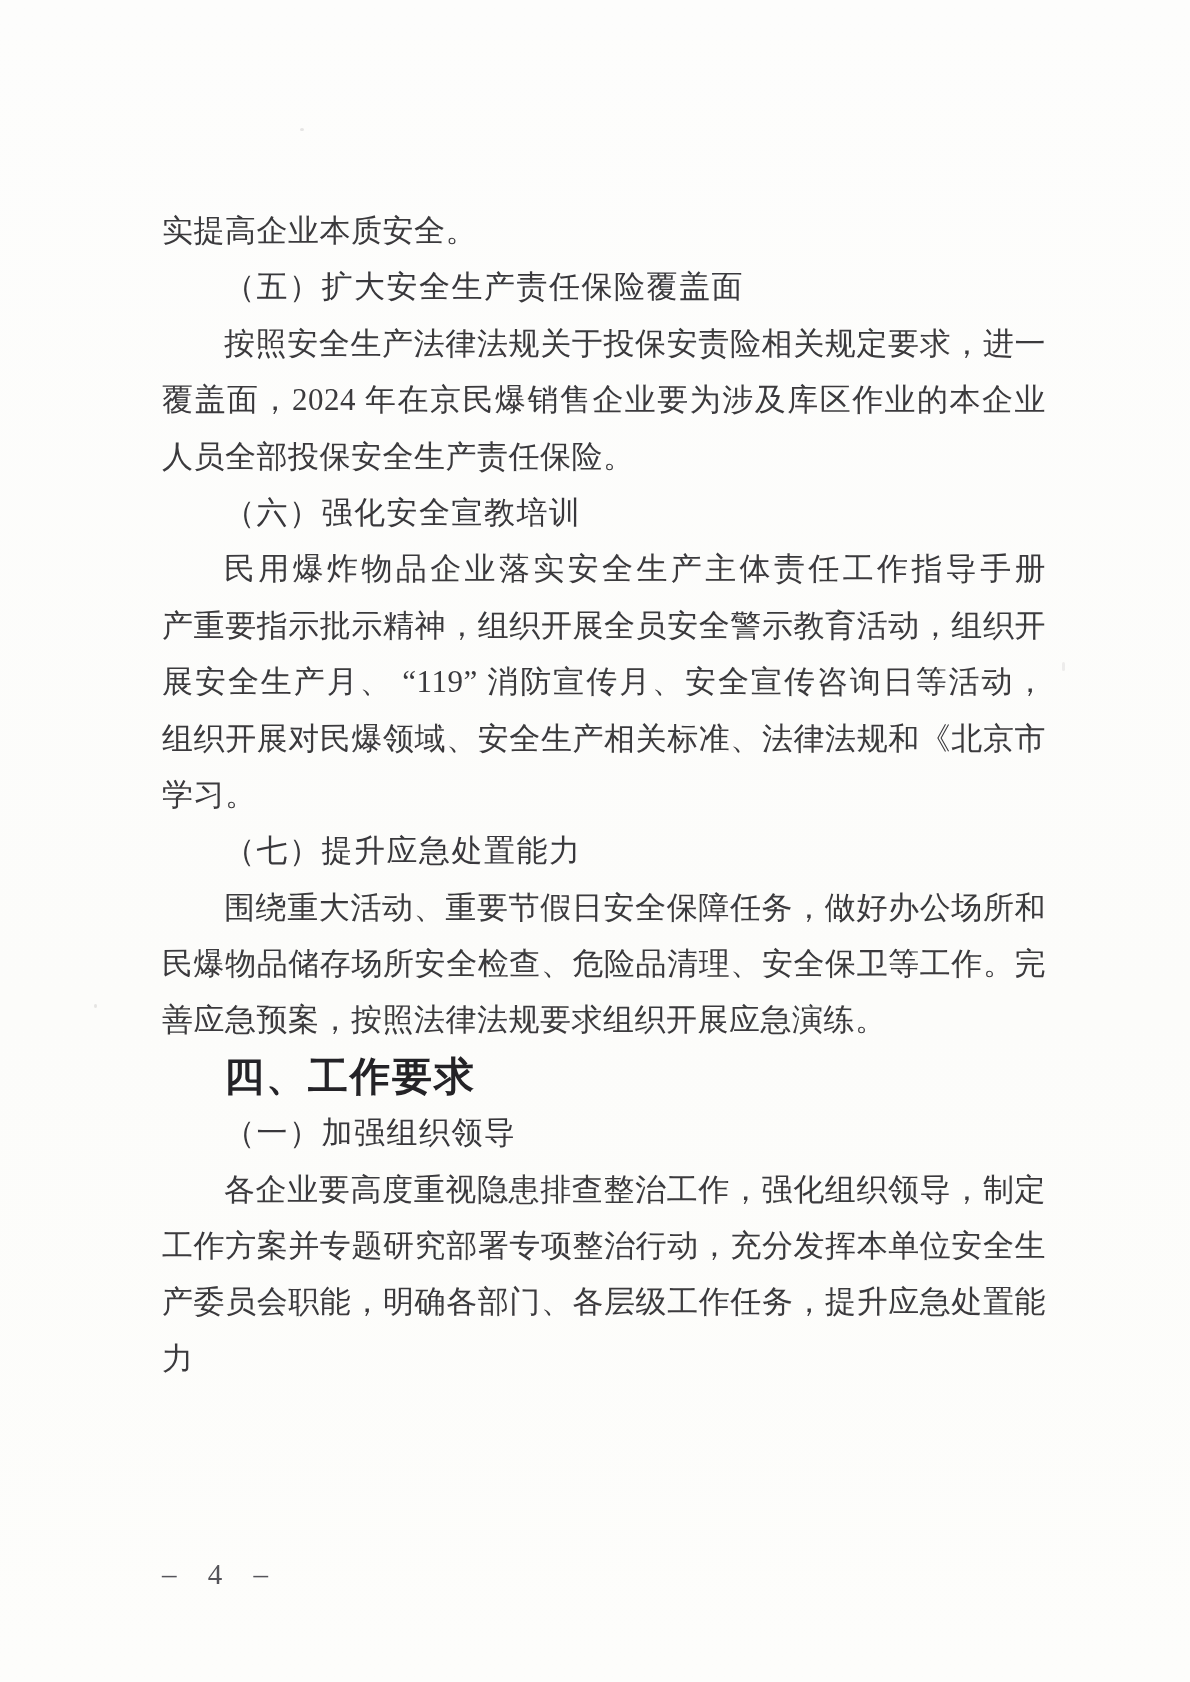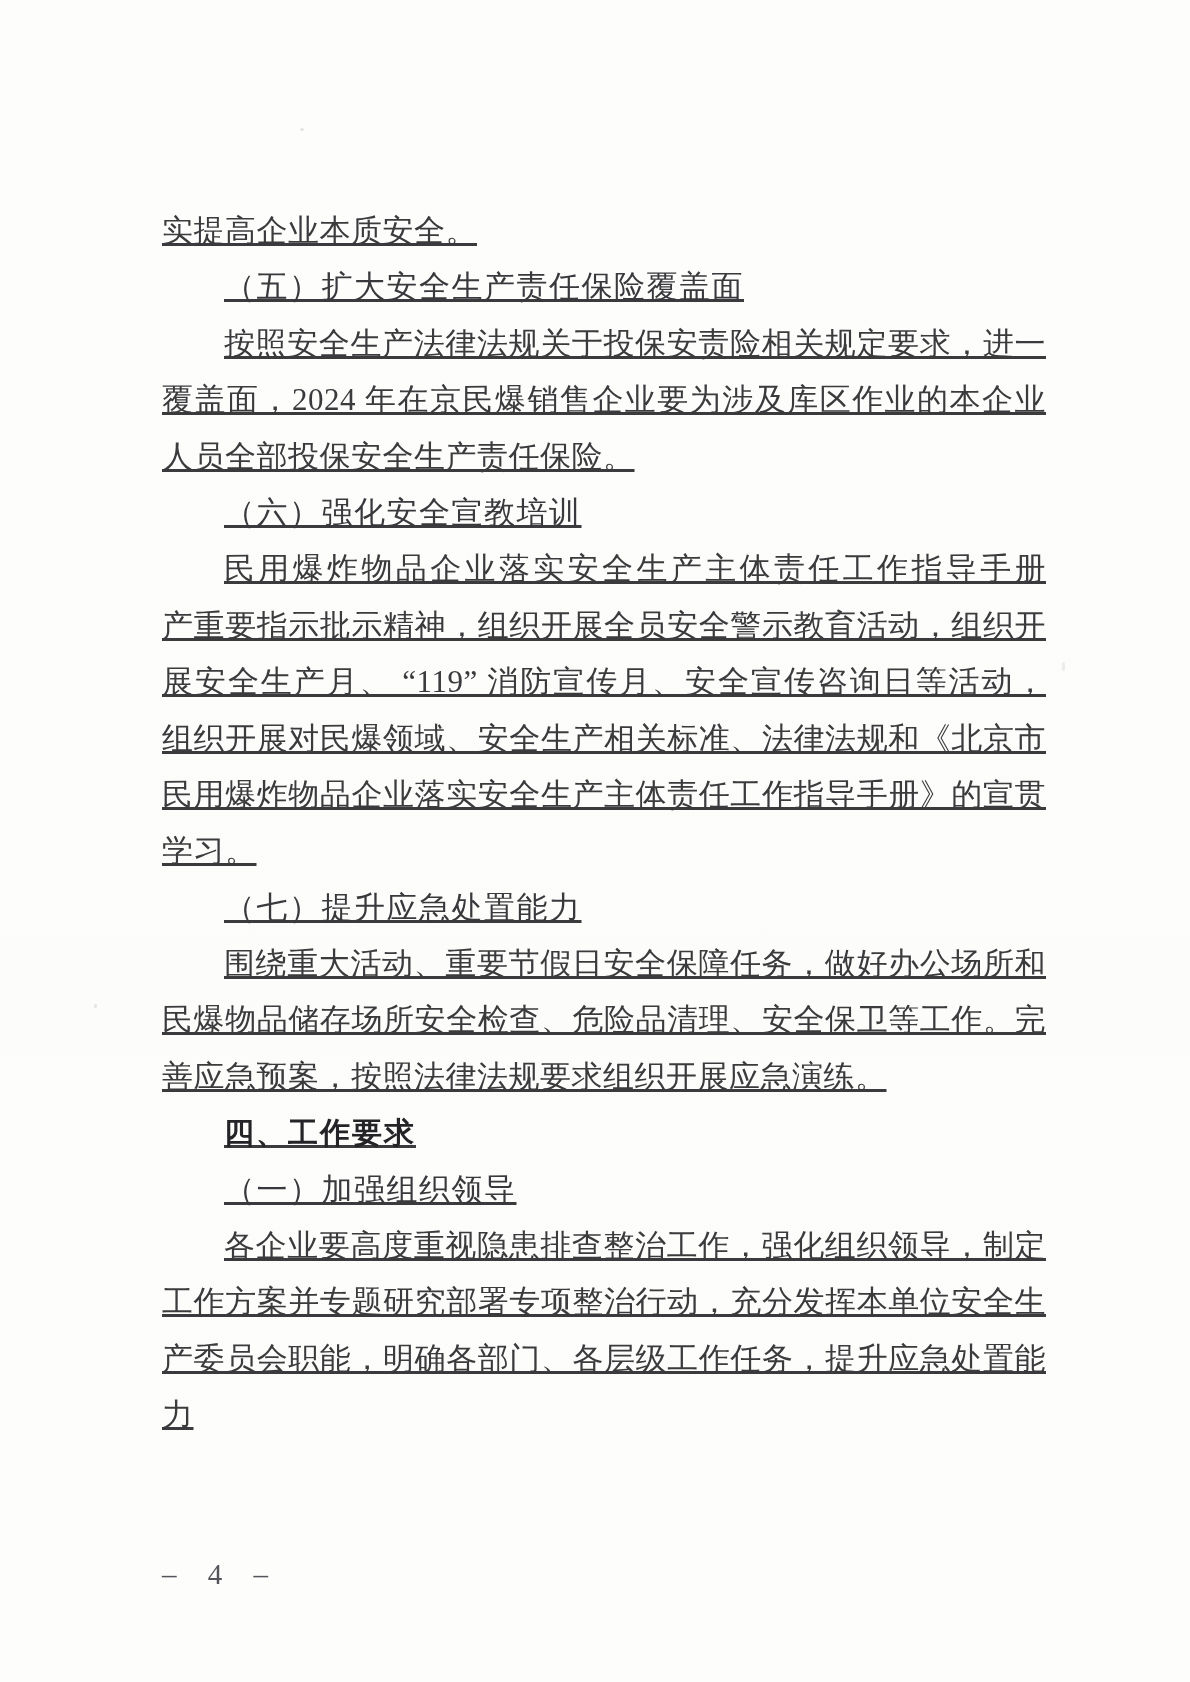--- a/index.html
+++ b/index.html
@@ -17,42 +17,41 @@
     inset: 0;
     background: linear-gradient(180deg, #fdfdfc 0%, #fcfcfa 60%, #fdfdfb 100%);
     font-family: "Liberation Serif", "DejaVu Serif", serif;
     color: #3b3a3d;
   }
   .text-block {
     position: absolute;
     left: 162px;
     top: 203px;
     width: 884px;
-    text-decoration: underline;
   }
   .line {
     height: 56.4px;
     line-height: 56.4px;
     font-size: 31px;
     white-space: nowrap;
     letter-spacing: 0.5px;
   }
   .fill {
     white-space: normal;
     text-align: justify;
     text-align-last: justify;
     text-justify: inter-character;
   }
   .indent {
     text-indent: 62px;
   }
   .h1 {
     font-weight: bold;
     color: #242327;
-    font-size: 30px;
+    font-size: 40px;
     letter-spacing: 2px;
   }
   .h2 {
     color: #39383c;
     letter-spacing: 1.5px;
   }
   .page-number {
     position: absolute;
     left: 162px;
     top: 1552px;
@@ -82,21 +81,20 @@
     <div class="line">实提高企业本质安全。</div>
     <div class="line indent h2">（五）扩大安全生产责任保险覆盖面</div>
     <div class="line indent fill">按照安全生产法律法规关于投保安责险相关规定要求，进一</div>
     <div class="line fill">覆盖面，2024 年在京民爆销售企业要为涉及库区作业的本企业</div>
     <div class="line">人员全部投保安全生产责任保险。</div>
     <div class="line indent h2">（六）强化安全宣教培训</div>
     <div class="line indent fill">民用爆炸物品企业落实安全生产主体责任工作指导手册</div>
     <div class="line fill">产重要指示批示精神，组织开展全员安全警示教育活动，组织开</div>
     <div class="line fill">展安全生产月、 “119” 消防宣传月、安全宣传咨询日等活动，</div>
     <div class="line fill">组织开展对民爆领域、安全生产相关标准、法律法规和《北京市</div>
-    <div class="line fill">民用爆炸物品企业落实安全生产主体责任工作指导手册》的宣贯</div>
     <div class="line">学习。</div>
     <div class="line indent h2">（七）提升应急处置能力</div>
     <div class="line indent fill">围绕重大活动、重要节假日安全保障任务，做好办公场所和</div>
     <div class="line fill">民爆物品储存场所安全检查、危险品清理、安全保卫等工作。完</div>
     <div class="line">善应急预案，按照法律法规要求组织开展应急演练。</div>
     <div class="line indent h1">四、工作要求</div>
     <div class="line indent h2">（一）加强组织领导</div>
     <div class="line indent fill">各企业要高度重视隐患排查整治工作，强化组织领导，制定</div>
     <div class="line fill">工作方案并专题研究部署专项整治行动，充分发挥本单位安全生</div>
     <div class="line fill">产委员会职能，明确各部门、各层级工作任务，提升应急处置能力</div>

